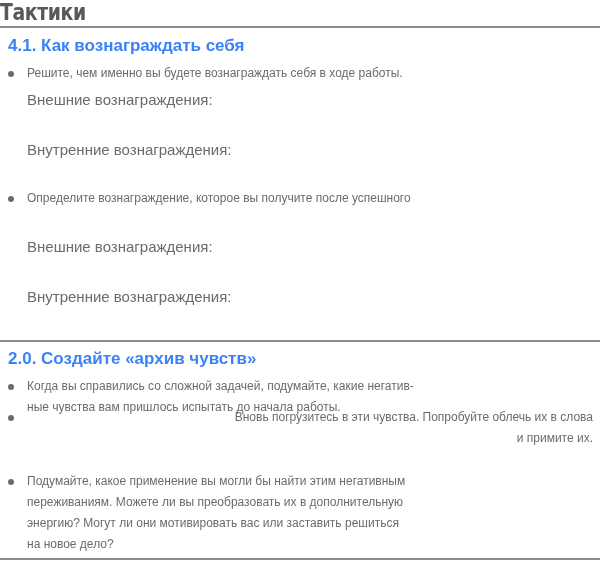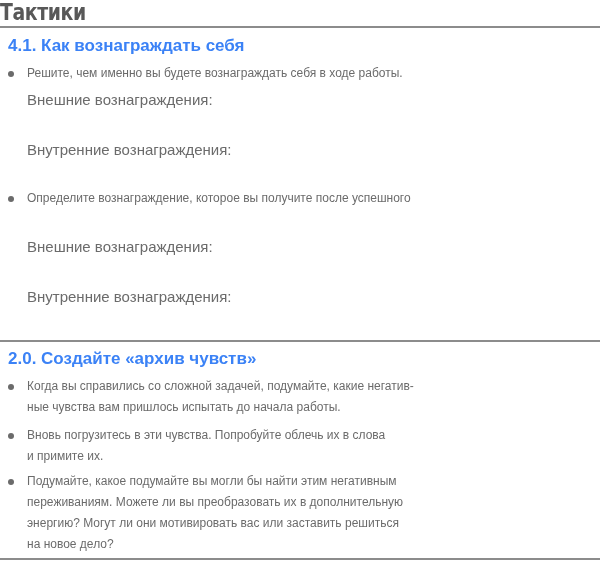--- a/index.html
+++ b/index.html
@@ -40,27 +40,27 @@
 <div class="rule" style="top:340px;"></div>
 
 <div class="h2" style="top:348px;">2.0. Создайте «архив чувств»</div>
 
 <div class="item" style="top:376px;">
   <span class="bullet"></span>
   <span class="itext">Когда вы справились со сложной задачей, подумайте, какие негатив-</span>
   <span class="itext">ные чувства вам пришлось испытать до начала работы.</span>
 </div>
 
-<div class="item" style="top:425px;">
+<div class="item" style="top:407px;text-align:right;">
   <span class="bullet"></span>
   <span class="itext">Вновь погрузитесь в эти чувства. Попробуйте облечь их в слова</span>
   <span class="itext">и примите их.</span>
 </div>
 
 <div class="item" style="top:471px;">
   <span class="bullet"></span>
-  <span class="itext">Подумайте, какое подумайте вы могли бы найти этим негативным</span>
+  <span class="itext">Подумайте, какое применение вы могли бы найти этим негативным</span>
   <span class="itext">переживаниям. Можете ли вы преобразовать их в дополнительную</span>
   <span class="itext">энергию? Могут ли они мотивировать вас или заставить решиться</span>
   <span class="itext">на новое дело?</span>
 </div>
 
 <div class="rule" style="top:558px;"></div>
 
 </body></html>

